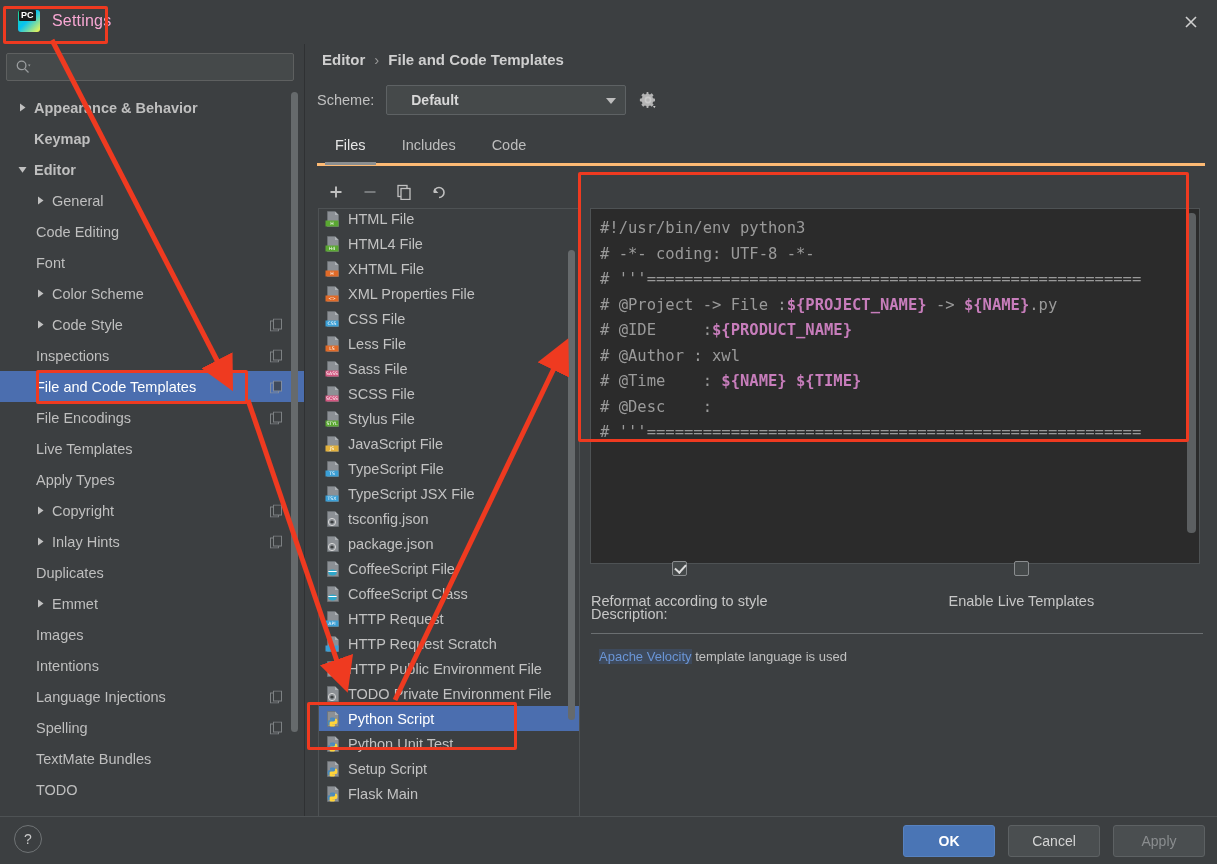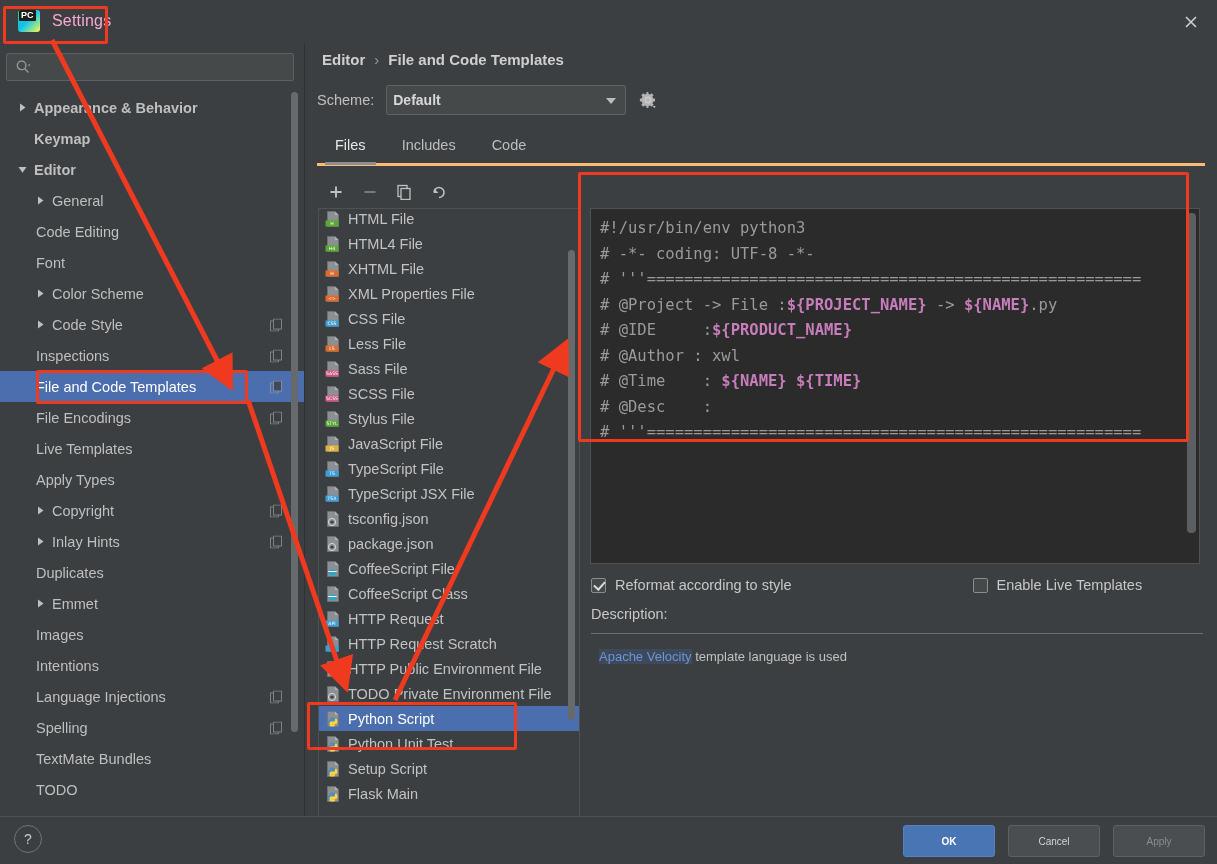--- a/index.html
+++ b/index.html
@@ -112,21 +112,21 @@
   #breadcrumb .sep{ color:#9a9a9a; font-weight:normal; }
 
   #scheme-row{
     position:absolute; left:12px; top:41px;
     display:flex; align-items:center; gap:12px;
   }
   #scheme-label{ font-size:14.5px; color:#c0c0c0; }
   #scheme-combo{
     width:240px; height:30px; background:#45494a;
     border:1px solid #5e6264; border-radius:2px;
-    display:flex; align-items:center; padding:0 6px;
+    display:flex; align-items:center; padding:0 24px;
     font-size:14px; font-weight:bold; color:#d8d8d8; cursor:pointer;
     position:relative;
   }
   #scheme-combo .caret{
     position:absolute; right:9px; top:12px;
     width:0;height:0;border-left:5px solid transparent;border-right:5px solid transparent;
     border-top:6px solid #bdbdbd;
   }
   #scheme-gear{ width:20px;height:20px;cursor:pointer; }
 
@@ -191,21 +191,21 @@
   }
   #editor-thumb{
     position:absolute; left:0; top:0; width:9px; height:320px;
     background:#5c5f61; border-radius:4px;
   }
 
   #checkrow{
     position:absolute; left:286px; top:528px; width:610px; height:26px;
     display:flex; align-items:center;
   }
-  .chk-item{ display:flex; align-items:center; gap:9px; font-size:14.5px; color:#c7c7c7; cursor:pointer;}
+  .chk-item{ display:flex; align-items:center; gap:17px; font-size:14.5px; color:#c7c7c7; cursor:pointer;flex-direction:column;}
   .chkbox{
     width:15px;height:15px;border:1px solid #8a8d8f;background:#45494a;border-radius:2px;
     position:relative; flex:0 0 auto;
   }
   .chkbox.checked::after{
     content:""; position:absolute; left:4px; top:0px; width:5px; height:9px;
     border:solid #dcdcdc; border-width:0 2px 2px 0; transform:rotate(42deg);
   }
   #chk2-wrap{ margin-left:181px; }
 
@@ -229,21 +229,21 @@
   #help-btn{
     position:absolute; left:14px; top:8px; width:28px; height:28px;
     border-radius:50%; border:1px solid #6f7375;
     display:flex;align-items:center;justify-content:center;
     color:#c9c9c9; font-size:14px; cursor:pointer;
   }
   .dlg-btn{
     position:absolute; top:8px; height:32px; width:92px;
     border:1px solid #5d6163; border-radius:3px;
     background:#4a4e50; color:#d4d4d4;
-    font-size:10px; font-family:"Liberation Sans", sans-serif;
+    font-size:14px; font-family:"Liberation Sans", sans-serif;
     display:flex;align-items:center;justify-content:center; cursor:pointer;
   }
   #btn-ok{ left:903px; background:#4a75b5; border-color:#5782c0; color:#ffffff; font-weight:bold;}
   #btn-cancel{ left:1008px; }
   #btn-apply{ left:1113px; color:#8a8d8f; }
 
   
   #overlay{
     position:absolute; left:0; top:0; width:1217px; height:864px;
     pointer-events:none;

